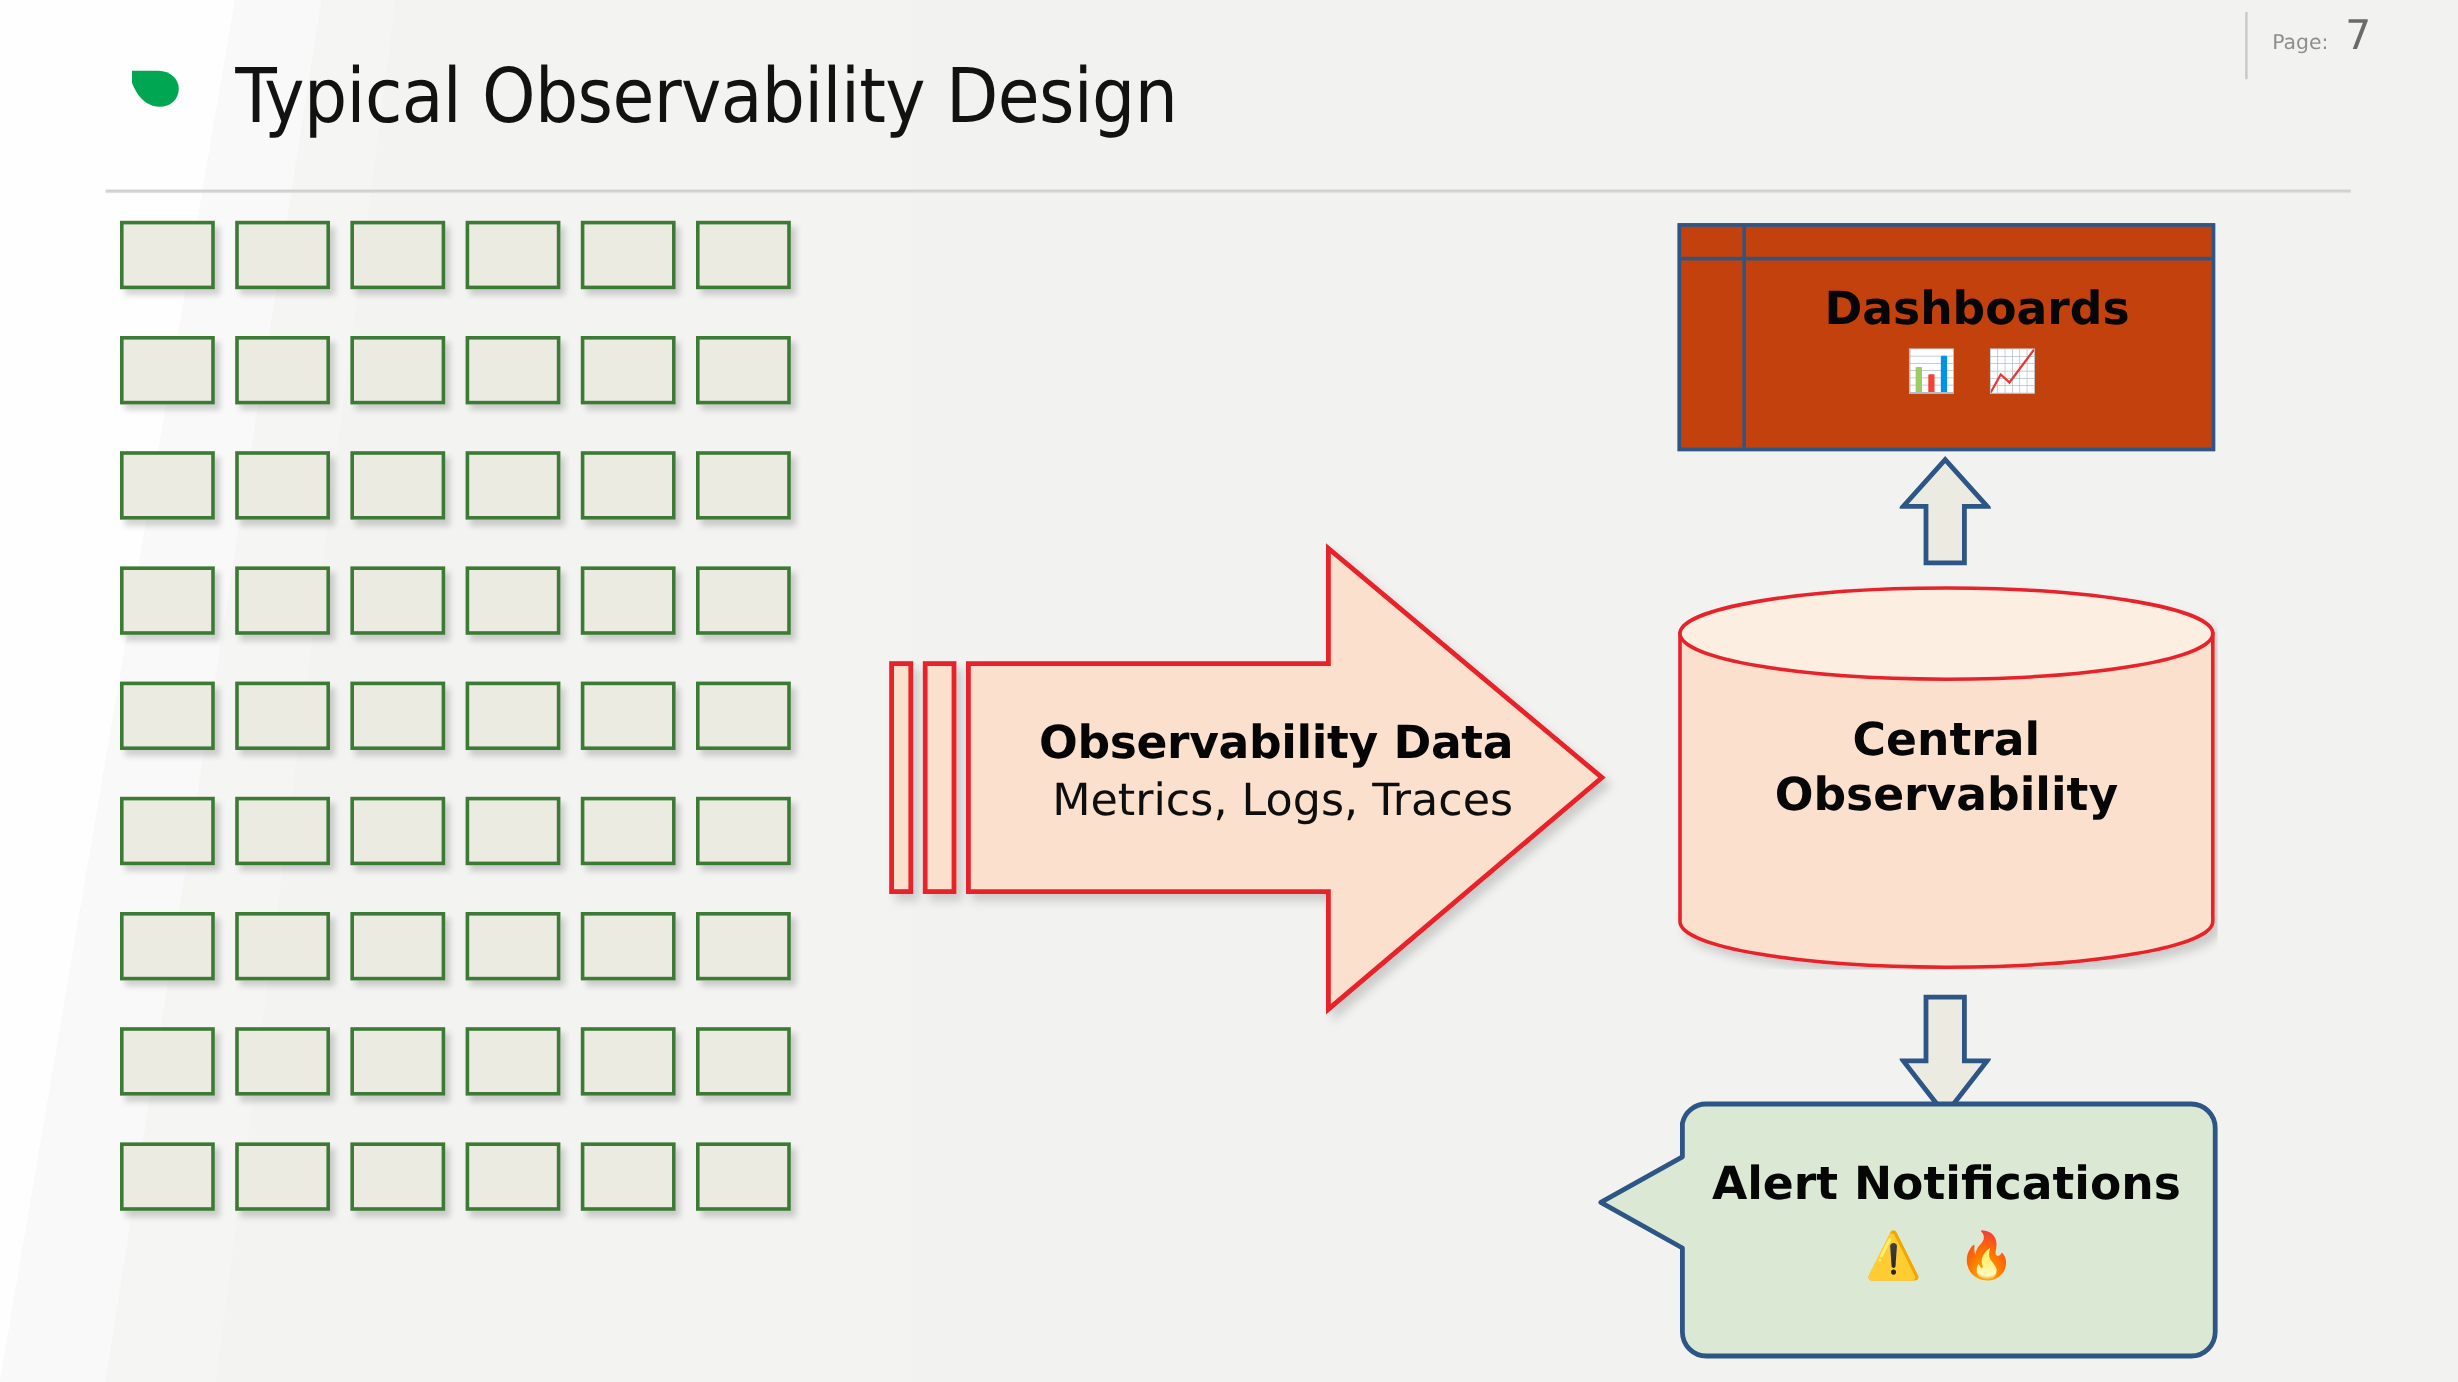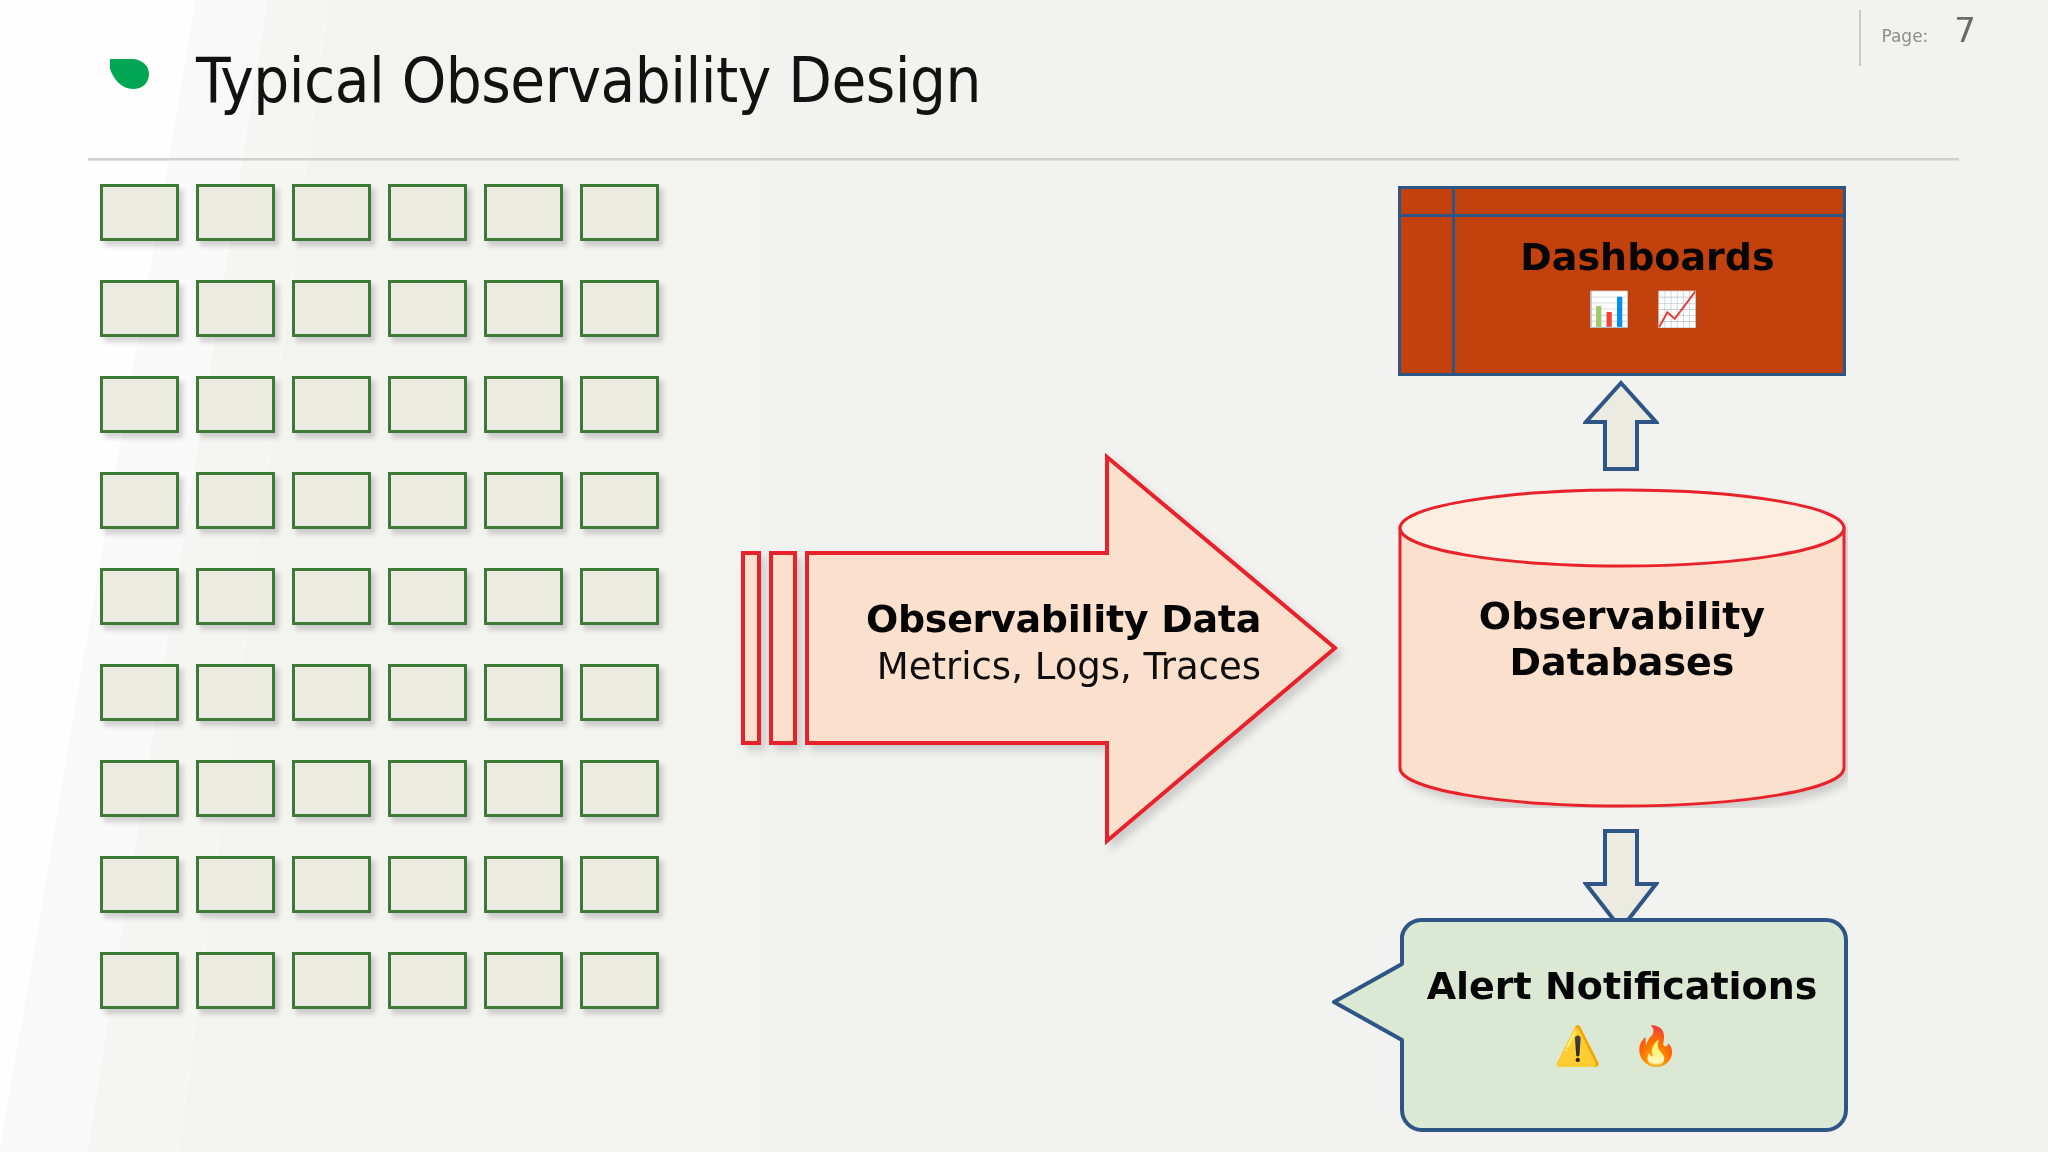--- a/index.html
+++ b/index.html
@@ -40,21 +40,21 @@
     color: #121212;
     letter-spacing: -0.5px;
     white-space: nowrap;
     font-family: "DejaVu Sans", sans-serif;
     font-stretch: condensed;
     margin-top: 16px;
   }
   .page-meta {
     position: absolute;
     right: 72px; top: 10px;
-    display: flex; align-items: baseline; gap: 26px;
+    display: flex; align-items: baseline; gap: 14px;
     border-left: 2px solid #c9c9c9;
     padding-left: 20px; height: 56px;
   }
   .page-label { font-size: 17px; color: #8e8e8e; font-family:"DejaVu Sans", sans-serif; }
   .page-number { font-size: 34px; color: #6b6b6b; font-family:"DejaVu Sans", sans-serif; }
 
   
   .grid-wrap {
     position: absolute;
     left: 96px; top: 180px;
@@ -368,22 +368,22 @@
         <filter id="cshdw" x="-20%" y="-20%" width="150%" height="150%">
           <feDropShadow dx="5" dy="6" stdDeviation="4" flood-color="#000" flood-opacity="0.16"></feDropShadow>
         </filter>
       </defs>
       <g filter="url(#cshdw)">
         <path d="M4,40 L4,280 A222,38 0 0 0 448,280 L448,40 Z" fill="#fbe0cd" stroke="#e8232a" stroke-width="3"></path>
         <ellipse cx="226" cy="40" rx="222" ry="38" fill="#fdeee2" stroke="#e8232a" stroke-width="3"></ellipse>
       </g>
     </svg>
     <div class="cyl-label">
+      <div>Central</div>
       <div>Observability</div>
-      <div>Databases</div>
     </div>
   </div>
 
   <svg class="down-arrow" viewBox="0 0 76 104">
     <polygon points="22,3 54,3 54,56 73,56 38,101 3,56 22,56" fill="#ecebe1" stroke="#2d5585" stroke-width="4" stroke-linejoin="miter"></polygon>
   </svg>
 
   <div class="alert-bubble">
     <svg width="520" height="222" viewBox="0 0 520 222">
       <path d="M72,20 A20,20 0 0 1 92,4 L496,4 A20,20 0 0 1 516,24 L516,194 A20,20 0 0 1 496,214 L92,214 A20,20 0 0 1 72,194 L72,124 L4,86 L72,48 Z" fill="#dbe9d4" stroke="#2d5585" stroke-width="4" stroke-linejoin="round"></path>

